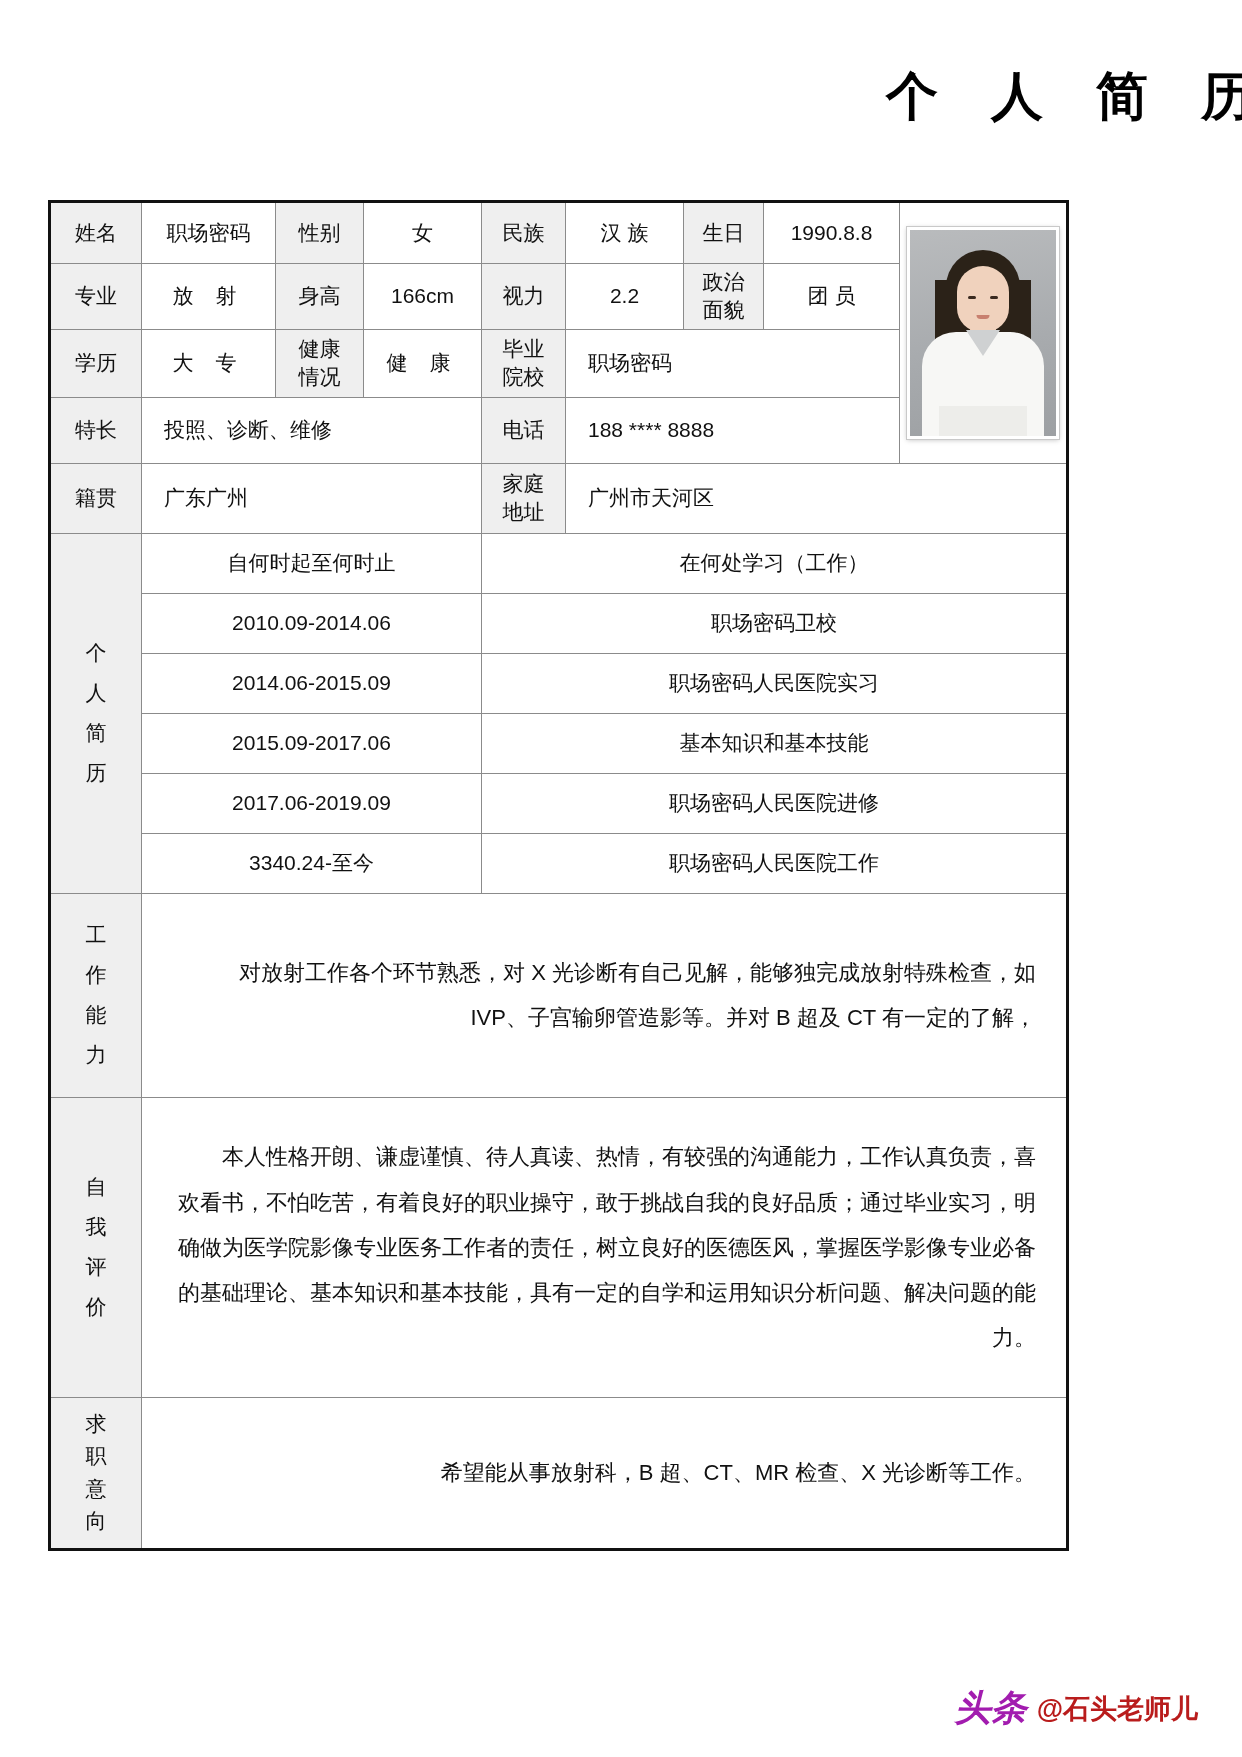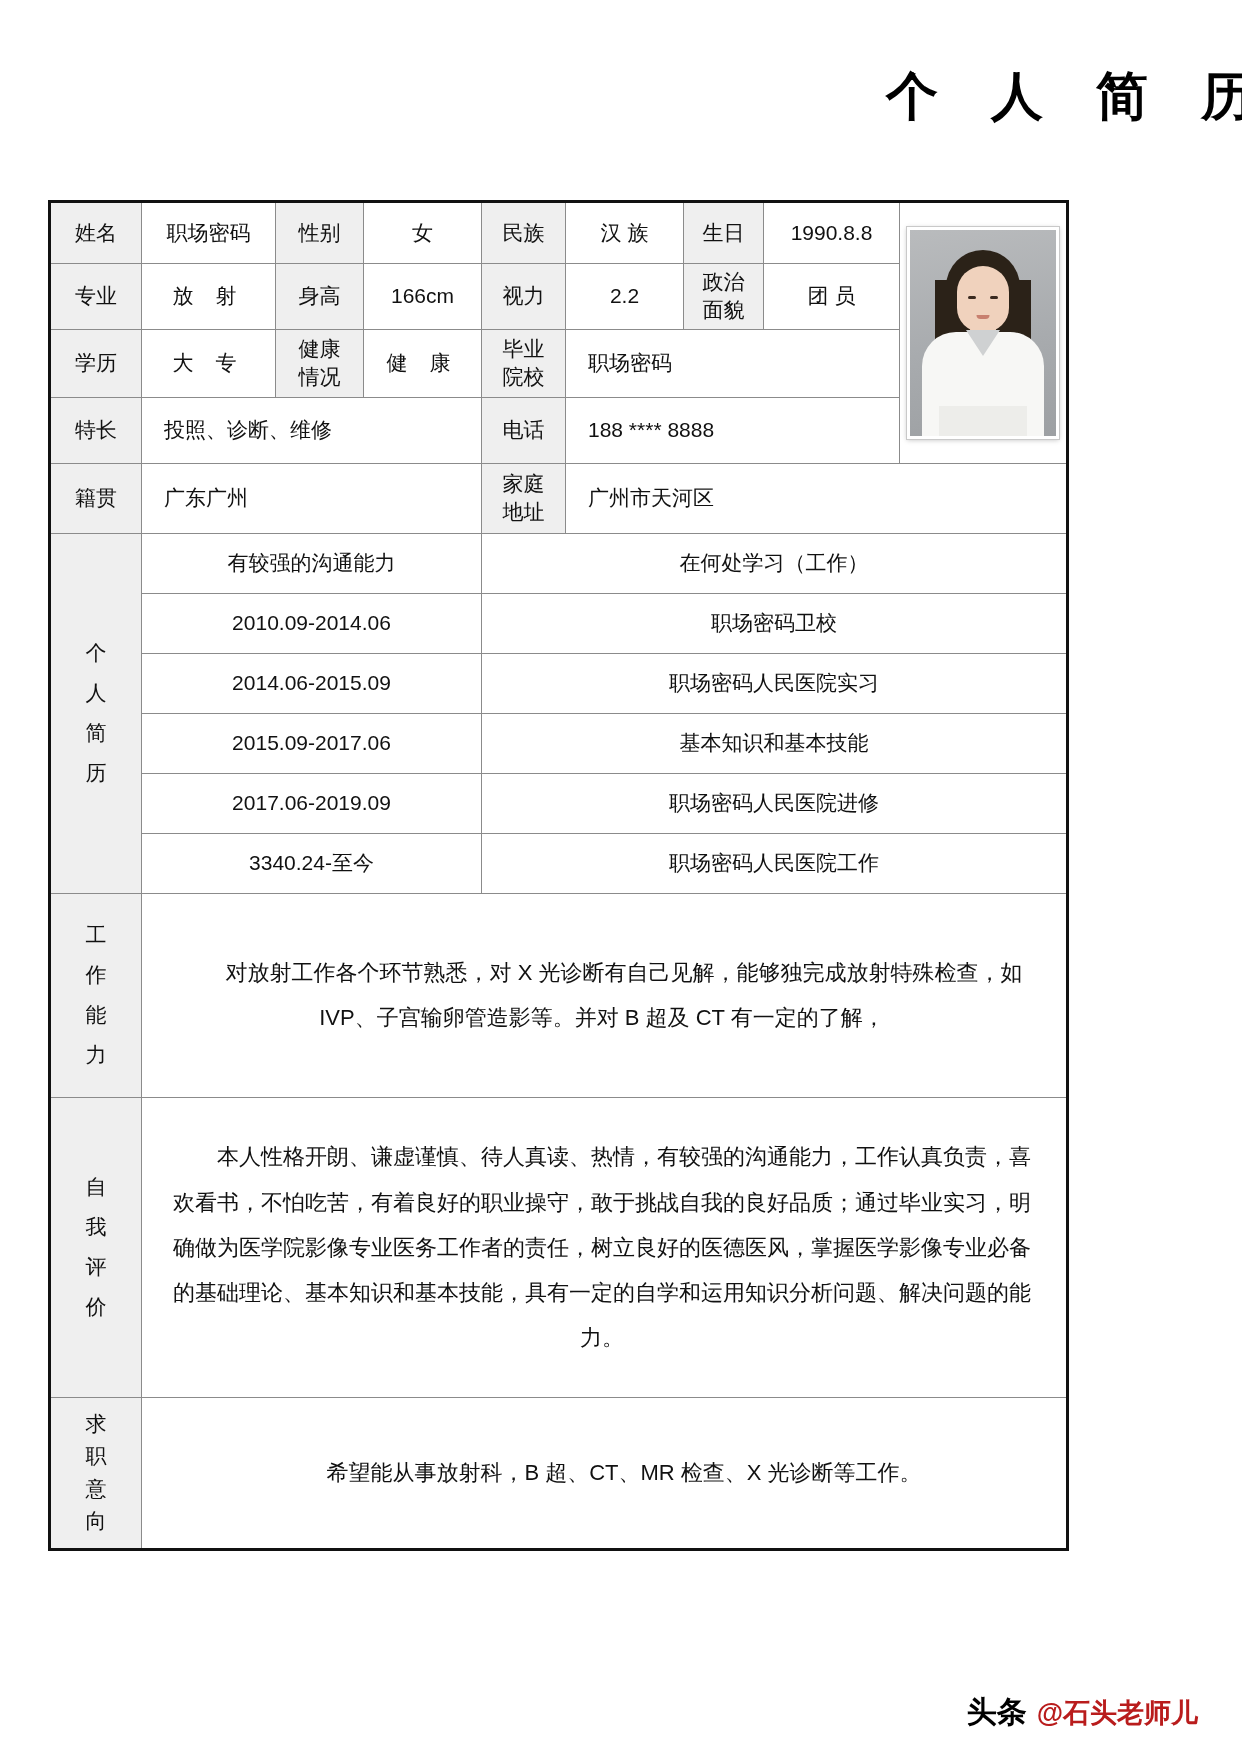--- a/index.html
+++ b/index.html
@@ -142,42 +142,42 @@
     display: flex;
     flex-direction: column;
     align-items: center;
     justify-content: center;
     line-height: 1.9;
   }
   .vstack span { display: block; }
 
   
   td.para {
-    text-align: center;
+    text-align: right;
     vertical-align: middle;
     padding: 26px 30px 26px 26px;
     font-size: 22px;
     line-height: 2.05;
     background: #ffffff;
   }
   td.para p { text-indent: 2em; }
 
   
   .watermark {
     position: absolute;
     right: 44px;
     bottom: 24px;
     display: flex;
     align-items: center;
     gap: 10px;
     font-size: 26px;
     color: #1a1a1a;
     font-weight: bold;
   }
-  .wm-brand { font-size: 30px; font-weight: bold; color: #000000; }
+  .wm-brand { font-size: 36px; font-weight: bold; color: #a21caf; font-style: italic; }
   .wm-user  { font-size: 27px; font-weight: bold; color: #b91c1c; }
 </style>
 </head>
 <body>
 
 <div class="page">
 
   <div class="title-wrap">
     <div class="doc-title">个 人 简 历</div>
   </div>
@@ -270,21 +270,21 @@
 
       <tr>
         <td class="vlabel" rowspan="6">
           <div class="vstack">
             <span>个</span>
             <span>人</span>
             <span>简</span>
             <span>历</span>
           </div>
         </td>
-        <td class="val" colspan="3" style="height:60px">有较强的沟通能力</td>
+        <td class="val" colspan="3" style="height:60px">自何时起至何时止</td>
         <td class="val" colspan="5">在何处学习（工作）</td>
       </tr>
 
       <tr>
         <td class="val" colspan="3" style="height:60px">2010.09-2014.06</td>
         <td class="val" colspan="5">职场密码卫校</td>
       </tr>
       <tr>
         <td class="val" colspan="3" style="height:60px">2014.06-2015.09</td>
         <td class="val" colspan="5">职场密码人民医院实习</td>

